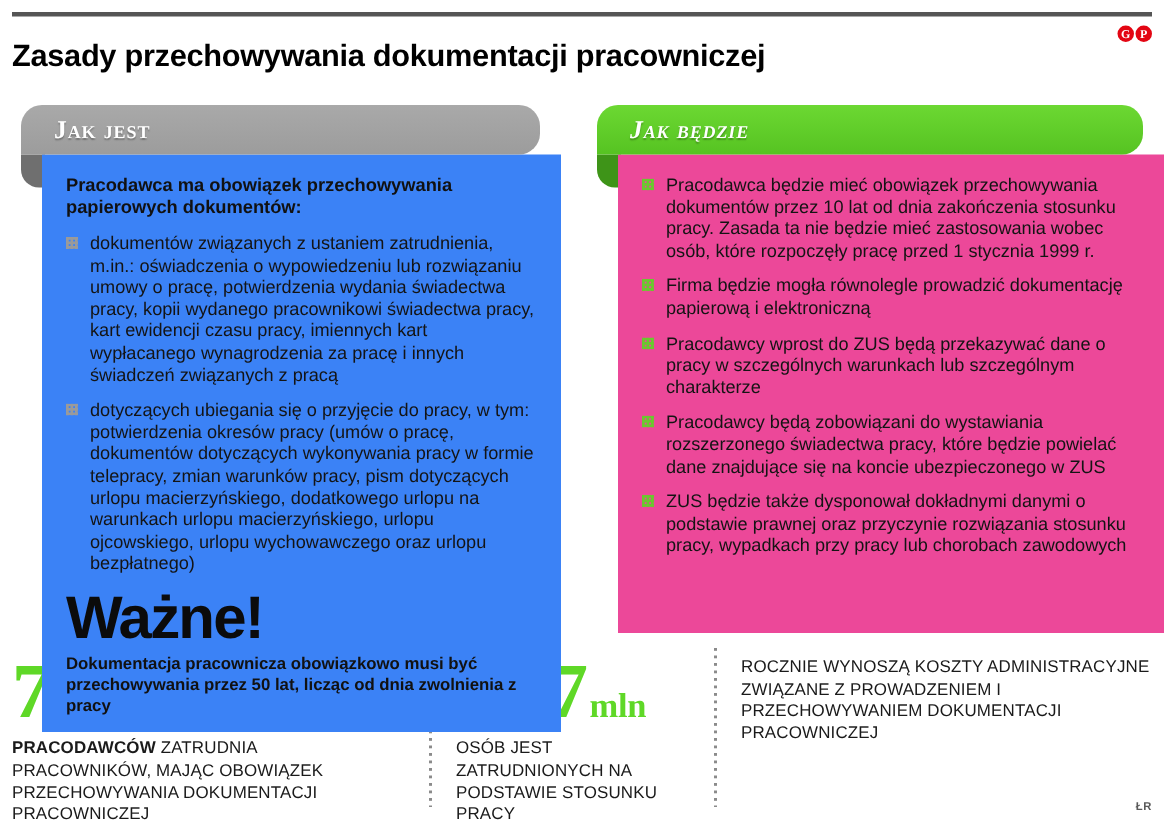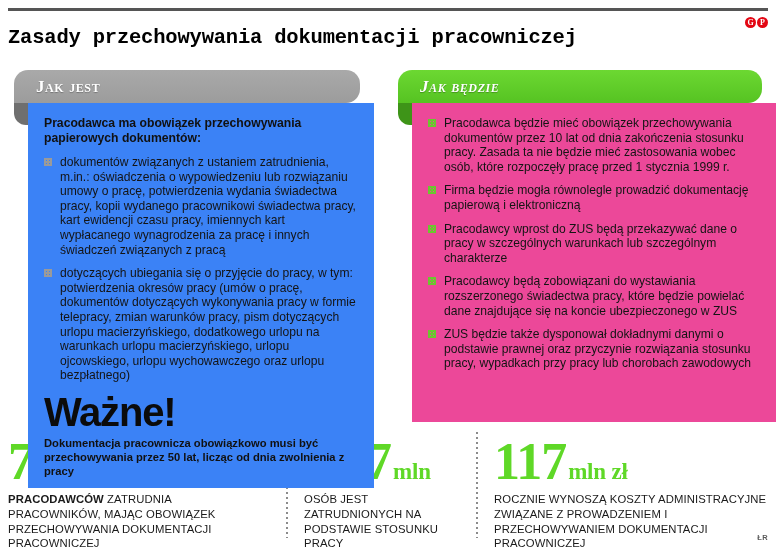--- a/index.html
+++ b/index.html
@@ -22,21 +22,21 @@
     left: 8px;
     top: 8px;
     width: 760px;
     height: 3px;
     background: #555555;
   }
   .page-title {
     position: absolute;
     left: 8px;
     top: 12px;
-    font-family: Liberation Mono, monospace;
+    font-family: Liberation Sans, sans-serif;
     font-weight: bold;
     font-size: 20.5px;
     letter-spacing: -0.2px;
     color: #000000;
     white-space: nowrap;
   }
   .brand-logo {
     position: absolute;
     right: 8px;
     top: 17px;
@@ -311,21 +311,18 @@
   </div>
 
   <div class="stat">
     <p class="stat-number">
       <span class="stat-value">12,7</span><span class="stat-unit">mln</span>
     </p>
     <p class="stat-desc"><b></b><span>OSÓB JEST ZATRUDNIONYCH NA PODSTAWIE STOSUNKU PRACY</span></p>
   </div>
 
   <div class="stat">
-    <p class="stat-number">
-      <span class="stat-value">117</span><span class="stat-unit">mln zł</span>
-    </p>
     <p class="stat-desc"><b></b><span>ROCZNIE WYNOSZĄ KOSZTY ADMINISTRACYJNE ZWIĄZANE Z PROWADZENIEM I PRZECHOWYWANIEM DOKUMENTACJI PRACOWNICZEJ</span></p>
   </div>
 
 </div>
 
 <div class="credit">ŁR</div>
 
 </body></html>

